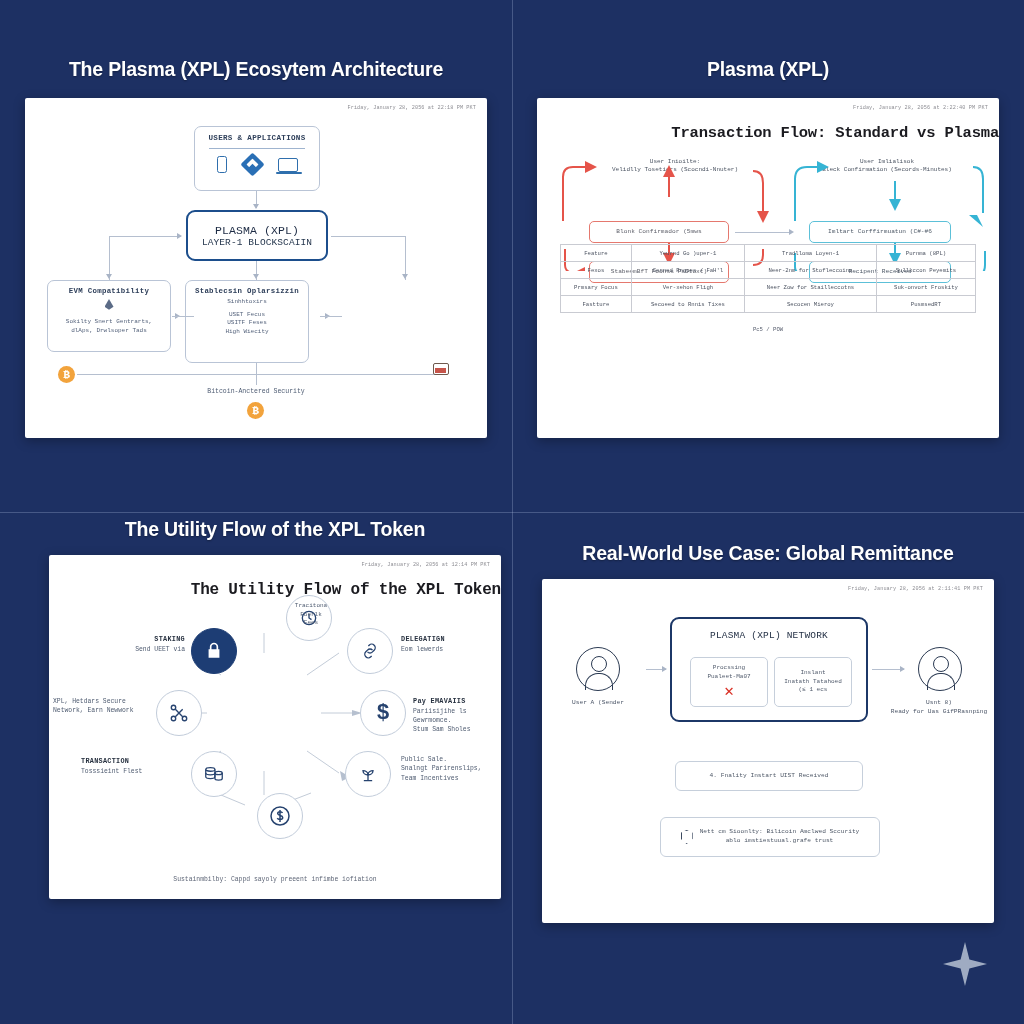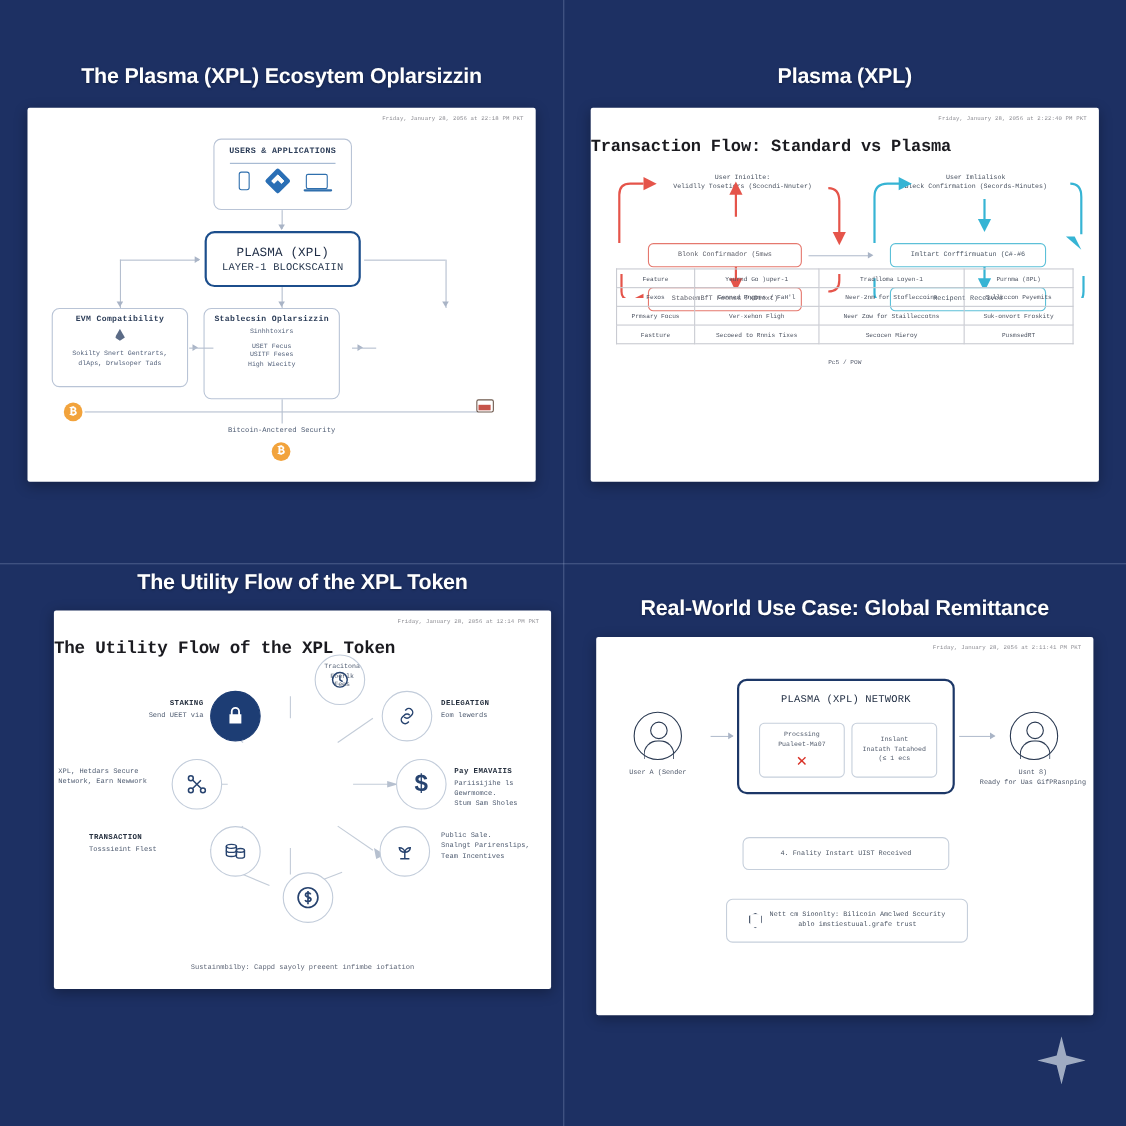--- a/index.html
+++ b/index.html
@@ -65,21 +65,21 @@
   .timestamp {
     position: absolute;
     right: 11px; top: 7px;
     font-size: 5.2px;
     color: #8d8d93;
     letter-spacing: 0.1px;
     white-space: nowrap;
     filter: blur(0.22px);
   }
   .card-heading {
-    text-align: left;
+    text-align: right;
     font-size: 15.5px;
     font-weight: bold;
     color: #1b1b20;
     letter-spacing: -0.2px;
   }
 
   
   .nodebox {
     position: absolute;
     border: 1px solid #b9c4d6;
@@ -274,21 +274,21 @@
 </style>
 </head>
 <body>
 
 <div id="root">
 
   <div class="divider-v"></div>
   <div class="divider-h"></div>
 
   <div class="panel p1">
-    <div class="panel-title">The Plasma (XPL) Ecosytem Oplarsizzin</div>
+    <div class="panel-title">The Plasma (XPL) Ecosytem Architecture</div>
     <div class="card c1">
       <div class="timestamp">Friday, January 28, 2056 at 22:18 PM PKT</div>
 
       <div class="nodebox users-box">
         <div class="ttl">USERS &amp; APPLICATIONS</div>
         <div class="users-rule"></div>
         <div class="ico-row">
           <span class="ico-phone"></span>
           <span class="ico-diamond"></span>
           <span class="ico-laptop"></span>

